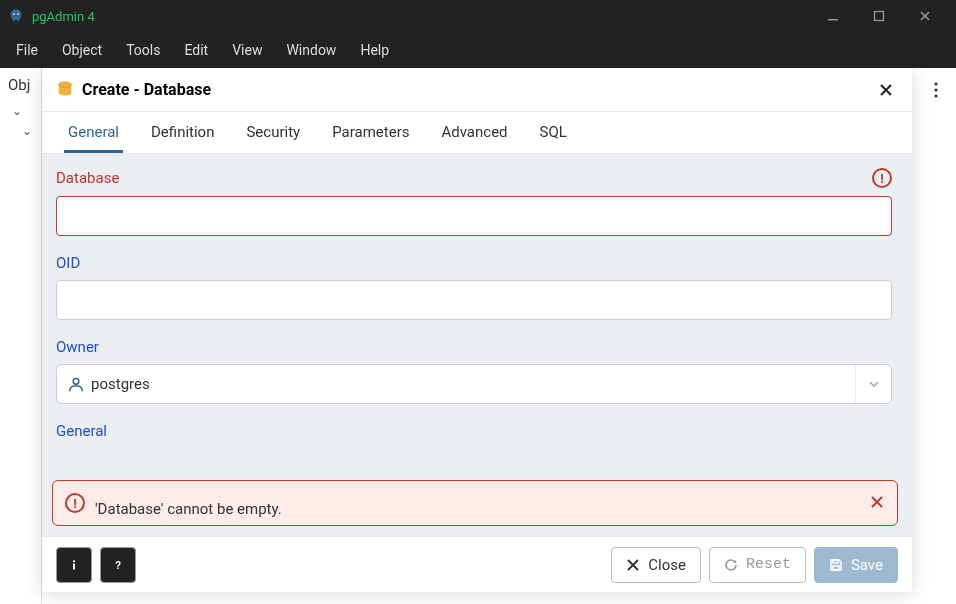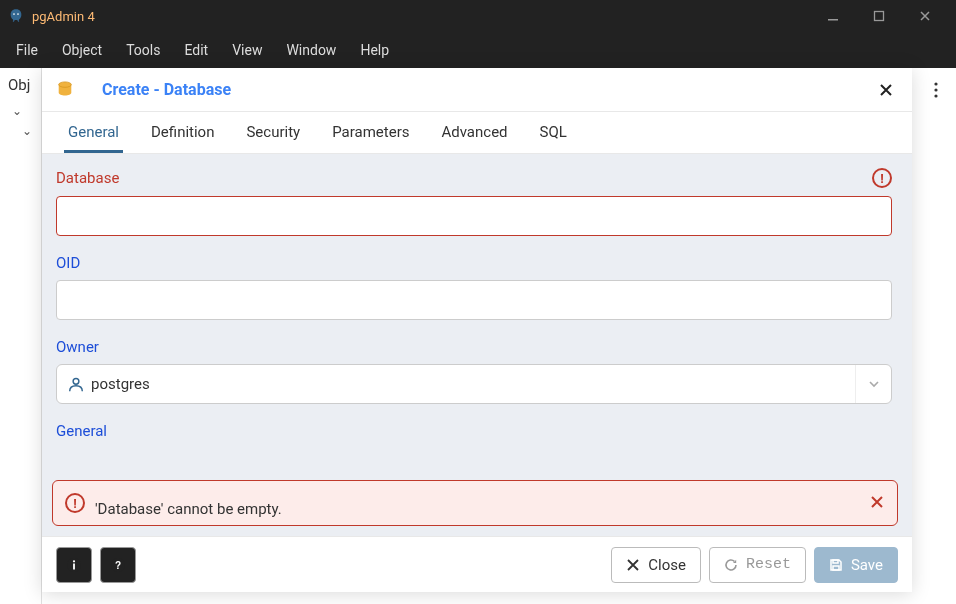--- a/index.html
+++ b/index.html
@@ -8,21 +8,21 @@
       font-size: 14px;
       background: #1a1a1a;
       width: 956px;
       height: 604px;
       overflow: hidden;
       position: relative;
     }
     .titlebar {
       height: 32px;
       background: #222;
-      color: #fdba74;
+      color: #22c55e;
       display: flex;
       align-items: center;
       padding: 0 8px;
     }
     .titlebar-icon { width: 16px; height: 16px; margin-right: 8px; }
     .titlebar-title { flex: 1; font-size: 13px; }
     .titlebar-controls { display: flex; gap: 0; }
     .titlebar-btn {
       width: 46px; height: 32px; display: flex; align-items: center; justify-content: center;
       color: #999; cursor: pointer;
@@ -78,21 +78,21 @@
       z-index: 10;
     }
     .dialog-header {
       height: 44px;
       display: flex;
       align-items: center;
       padding: 0 14px;
       border-bottom: 1px solid #e8e8e8;
     }
     .dialog-header-icon { width: 18px; height: 18px; margin-right: 8px; }
-    .dialog-title { flex: 1; font-weight: 700; font-size: 16px; color: #3b82f6; margin-left: 20px; }
+    .dialog-title { flex: 1; font-weight: 700; font-size: 16px; color: #000000; }
     .dialog-close {
       width: 24px; height: 24px; display:flex; align-items:center; justify-content:center;
       cursor:pointer; color:#333;
     }
     .tabbar {
       height: 42px;
       display: flex;
       align-items: center;
       padding: 0 10px;
       gap: 24px;

